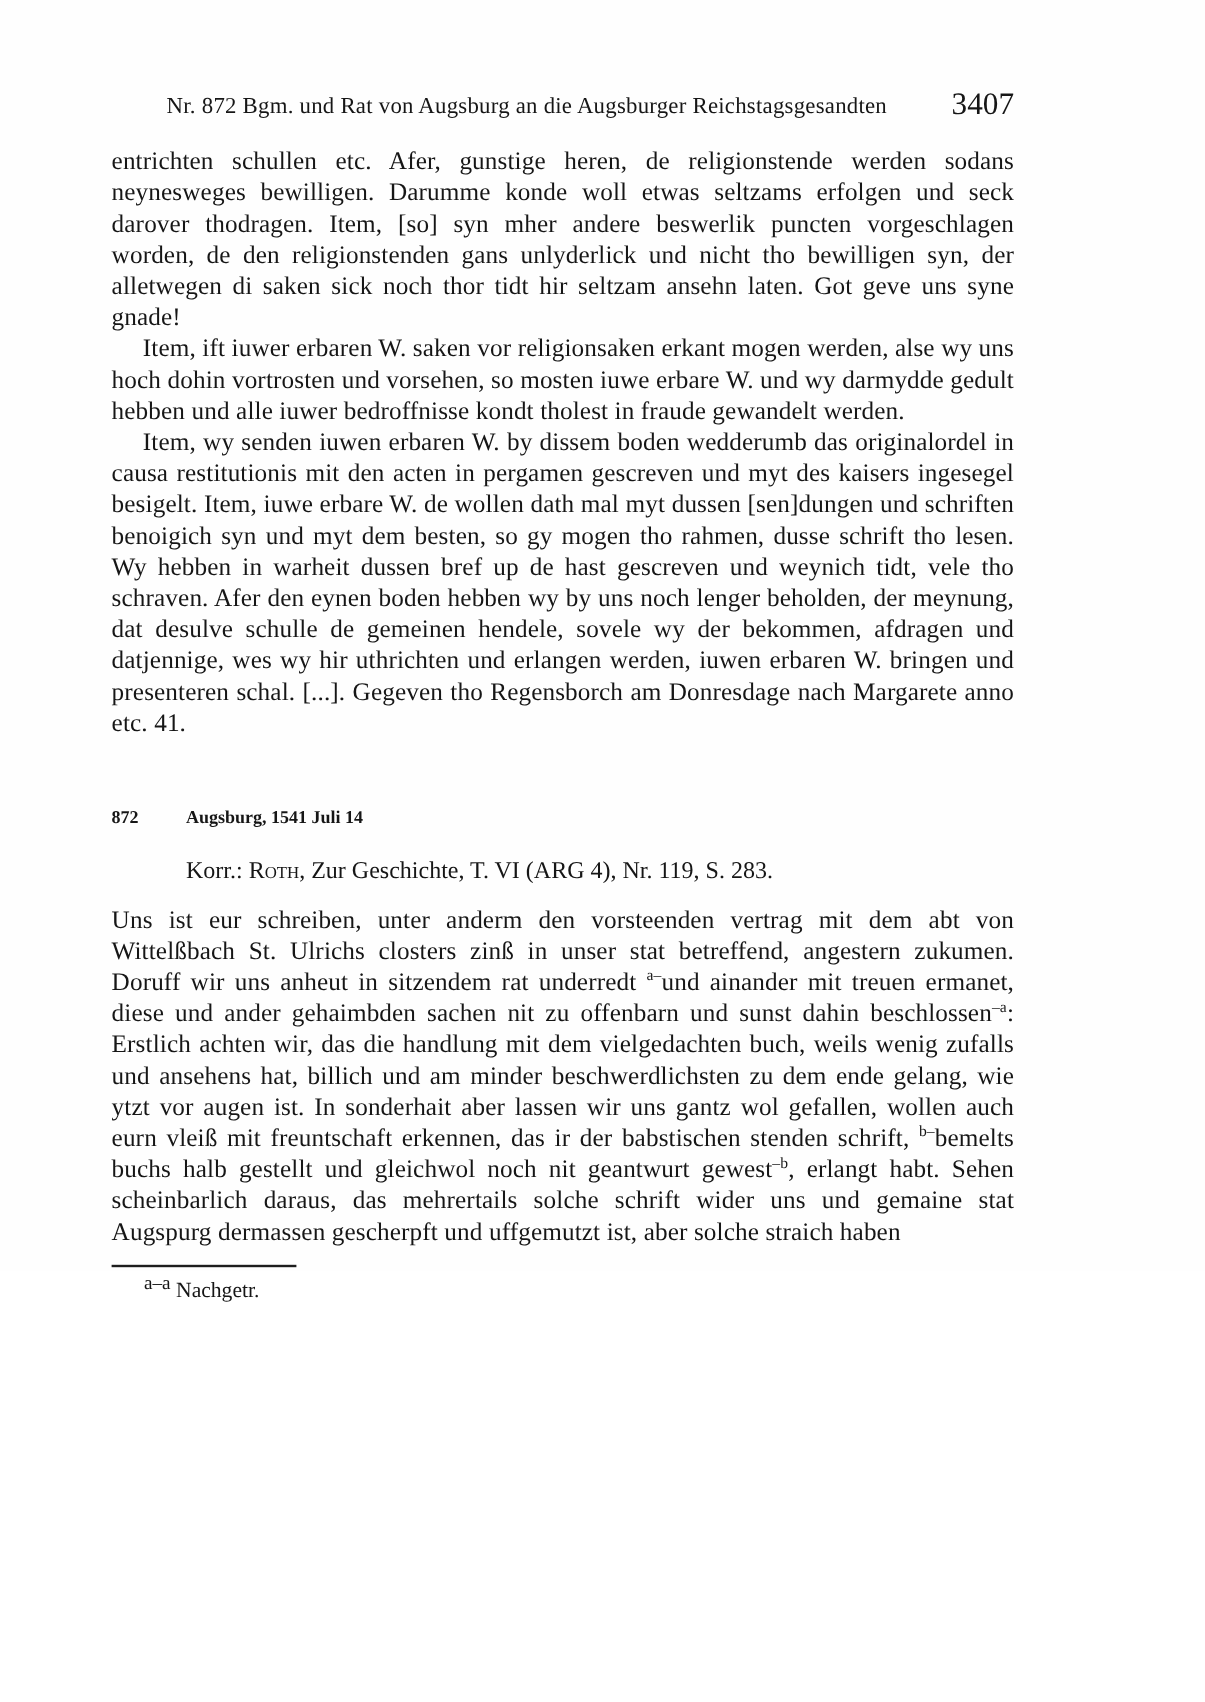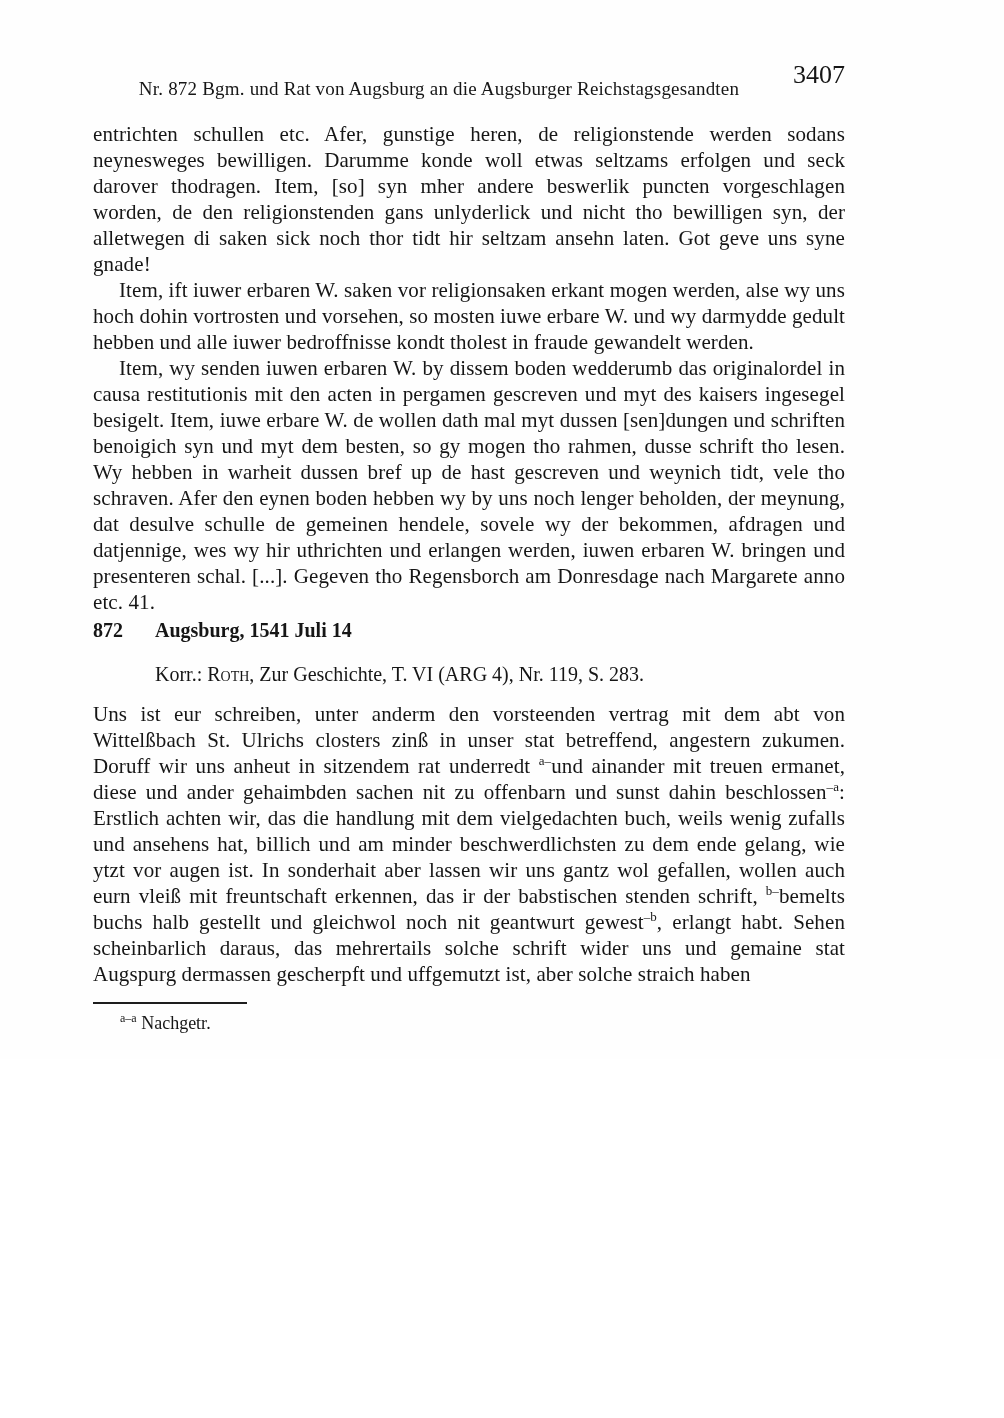--- a/index.html
+++ b/index.html
@@ -34,21 +34,21 @@
   .running-head {
     text-align: center;
     font-size: 19px;
     line-height: 26px;
     letter-spacing: 0.2px;
     padding-right: 60px;
   }
   .page-number {
     position: absolute;
     right: 0;
-    top: 60px;
+    top: 72px;
     font-size: 26px;
     line-height: 30px;
   }
   
   .letter {
     margin-top: 17px;
   }
   p.para {
     margin: 0;
     font-size: 21px;
@@ -59,23 +59,24 @@
   p.para.indent { text-indent: 26px; }
   .it  { }
   .sc  { font-variant: small-caps; }
   .sup {
     font-size: 13px;
     vertical-align: super;
     line-height: 0;
   }
   
   .entry-head {
+    margin-top: 52px;
     display: flex;
     font-weight: bold;
-    font-size: 20px;
+    font-size: 15px;
     line-height: 31px;
   }
   .entry-number { width: 62px; flex: none; }
   .entry-title  { flex: 1; }
   
   .citations {
     margin-top: 13px;
     margin-left: 62px;
   }
   p.cite {
@@ -92,21 +93,21 @@
     height: 0;
     border-top: 2px solid #1d1d1d;
   }
   .footnotes { margin-top: 5px; }
   p.fn {
     margin: 0;
     font-size: 18px;
     line-height: 29px;
     padding-left: 27px;
   }
-  p.fn .sup { font-size: 12px; }
+  p.fn .sup { font-size: 16px; }
 </style>
 </head>
 <body>
 
 <div class="page">
   <div class="content">
 
     <div class="pagehead">
       <div class="running-head">Nr. 872 Bgm. und Rat von Augsburg an die Augsburger Reichstagsgesandten</div>
       <div class="page-number">3407</div>

